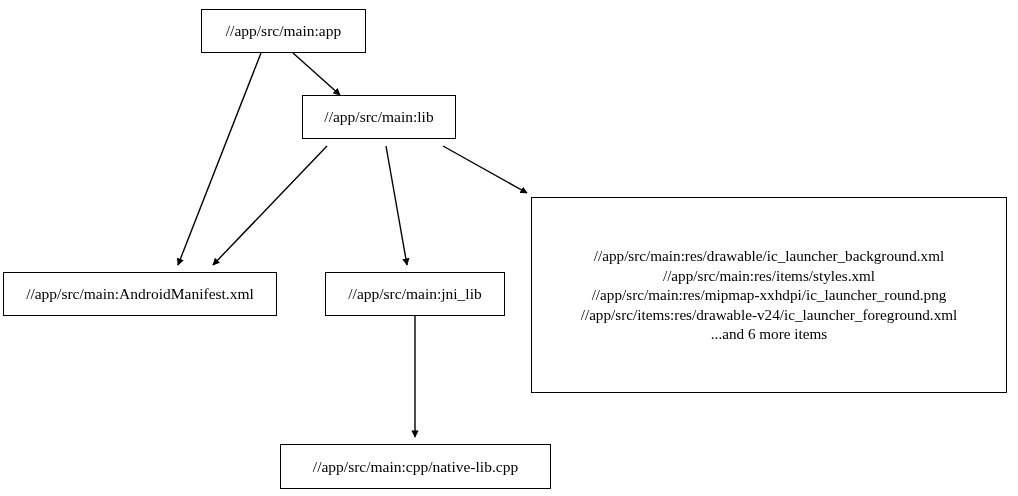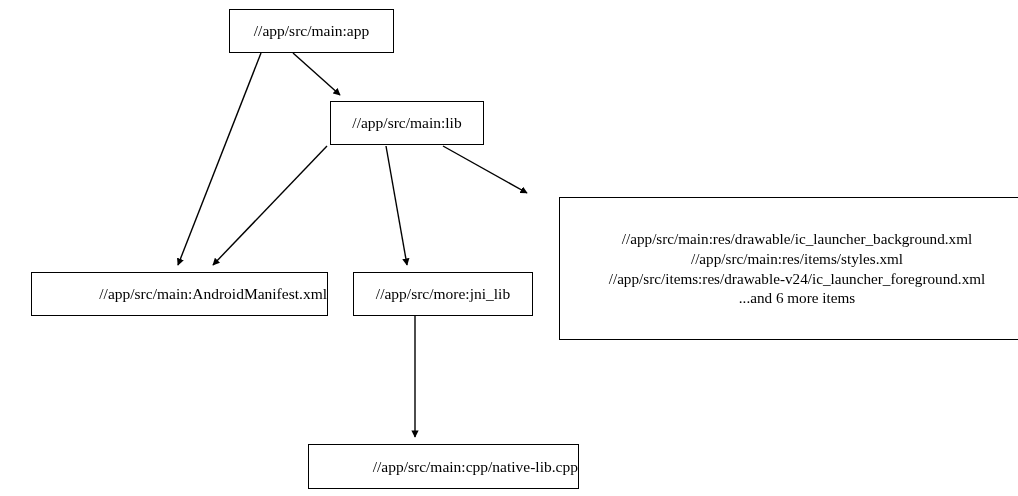--- a/index.html
+++ b/index.html
@@ -31,21 +31,20 @@
     border: 1px solid #000000;
     background: #ffffff;
     display: flex;
     align-items: center;
     justify-content: center;
     text-align: center;
     color: #000000;
     font-size: 15.5px;
     line-height: 1.0;
     white-space: nowrap;
-    margin-left: 28px;
   }
   .node-label {
     display: block;
   }
   .cluster-node {
     align-items: center;
     justify-content: center;
     white-space: normal;
   }
   .cluster-lines {
@@ -81,38 +80,39 @@
 
     <line x1="443" y1="146" x2="527" y2="193" stroke="#000000" stroke-width="1.4" marker-end="url(#arrow)"></line>
 
     <line x1="415" y1="316" x2="415" y2="437" stroke="#000000" stroke-width="1.4" marker-end="url(#arrow)"></line>
   </svg>
 
   <div class="node" style="left:201px; top:9px; width:165px; height:44px;">
     <span class="node-label">//app/src/main:app</span>
   </div>
 
-  <div class="node" style="left:302px; top:101px; width:154px; height:44px;">
+  <div class="node" style="left:302px; top:95px; width:154px; height:44px;">
     <span class="node-label">//app/src/main:lib</span>
   </div>
 
-  <div class="node" style="left:3px; top:272px; width:297px; height:44px;justify-content:flex-end;">
+  <div class="node" style="left:3px; top:272px; width:274px; height:44px;">
     <span class="node-label">//app/src/main:AndroidManifest.xml</span>
   </div>
 
   <div class="node" style="left:325px; top:272px; width:180px; height:44px;">
-    <span class="node-label">//app/src/more:jni_lib</span>
+    <span class="node-label">//app/src/main:jni_lib</span>
   </div>
 
-  <div class="node" style="left:280px; top:444px; width:271px; height:45px;justify-content:flex-end;">
+  <div class="node" style="left:280px; top:444px; width:271px; height:45px;">
     <span class="node-label">//app/src/main:cpp/native-lib.cpp</span>
   </div>
 
-  <div class="node cluster-node" style="left:531px; top:197px; width:476px; height:143px;">
+  <div class="node cluster-node" style="left:531px; top:197px; width:476px; height:196px;">
     <div class="cluster-lines">
       <span>//app/src/main:res/drawable/ic_launcher_background.xml</span>
       <span>//app/src/main:res/items/styles.xml</span>
+      <span>//app/src/main:res/mipmap-xxhdpi/ic_launcher_round.png</span>
       <span>//app/src/items:res/drawable-v24/ic_launcher_foreground.xml</span>
       <span>...and 6 more items</span>
     </div>
   </div>
 
 </div>
 
 </body></html>

